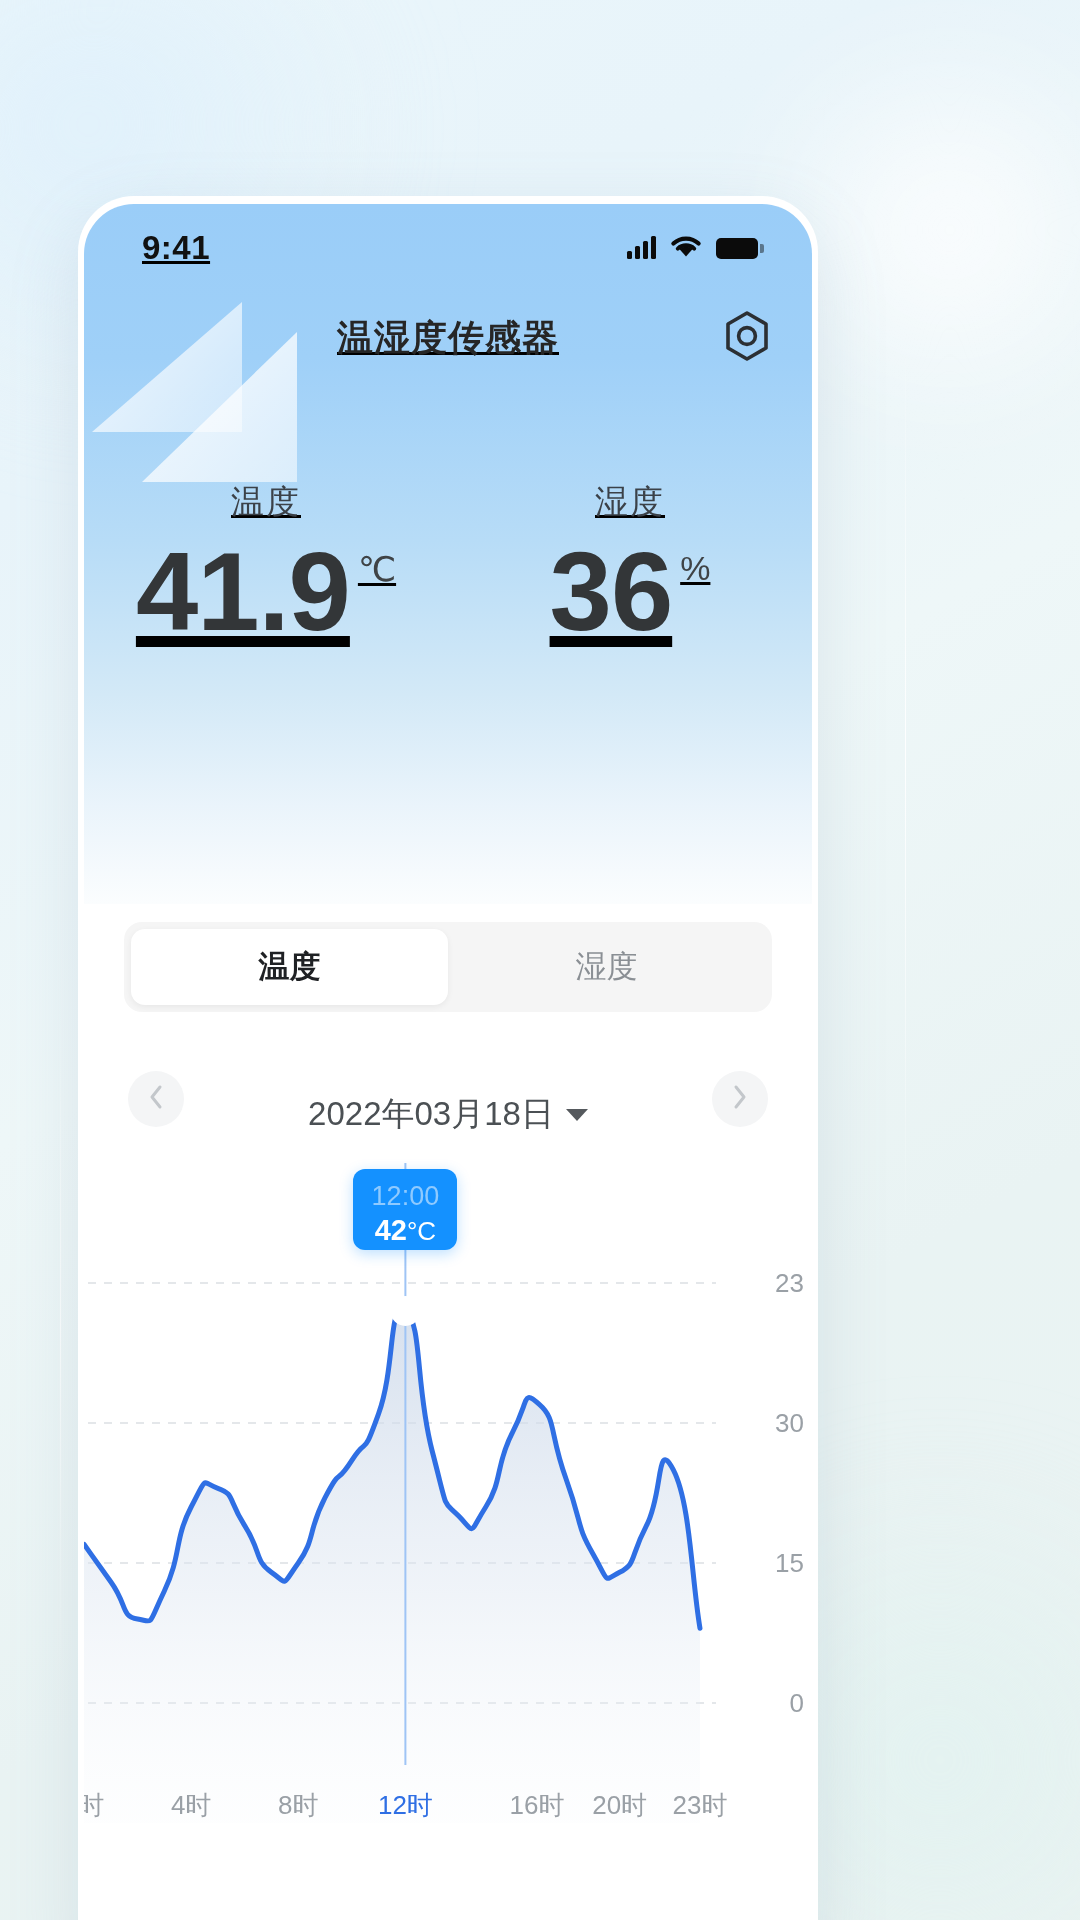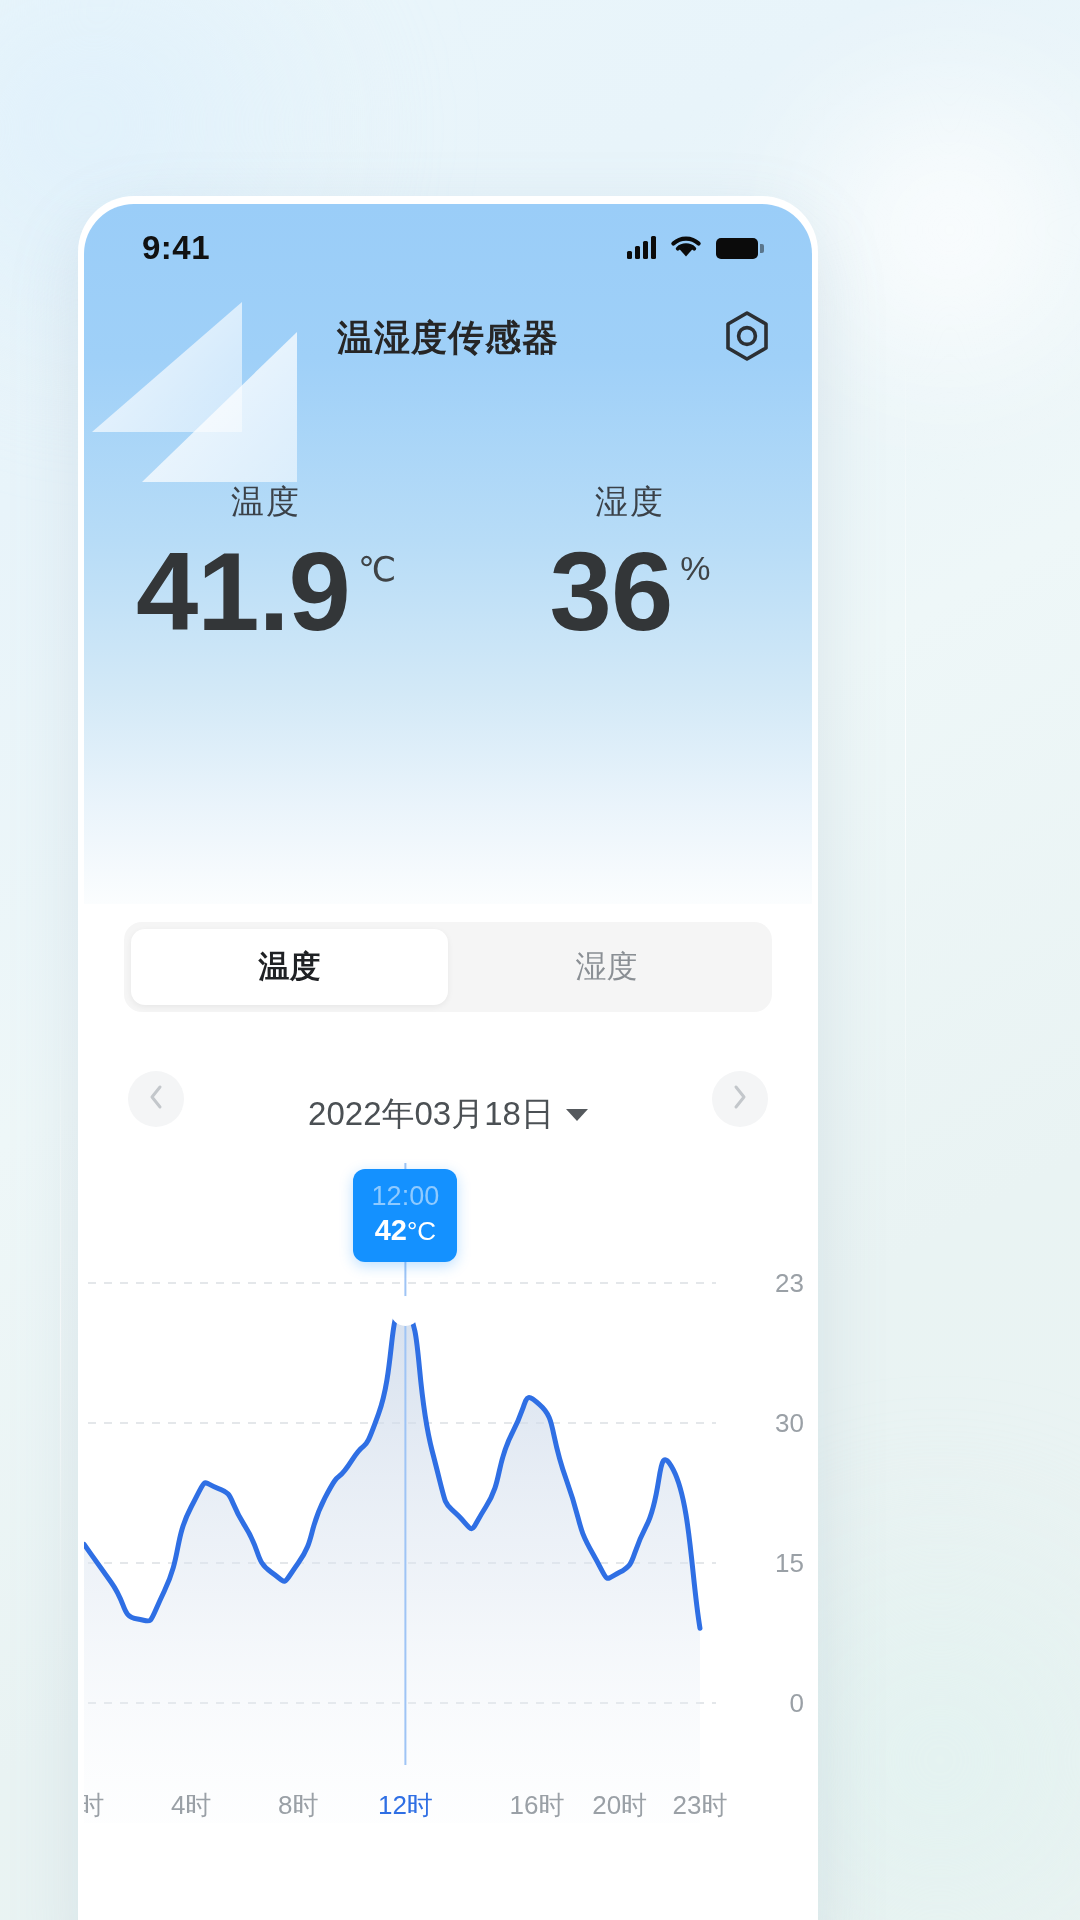--- a/index.html
+++ b/index.html
@@ -49,20 +49,21 @@
     overflow: hidden;
     background: #ffffff;
   }
 
   
   .hero {
     position: relative;
     height: 700px;
     background: linear-gradient(180deg, #9acdf8 0%, #9fd0f8 22%, #b7dcf7 48%, #d3e9f7 70%, #eaf4fb 86%, #fbfdfe 100%);
     overflow: hidden;
+    text-decoration: underline;
   }
   .tri-a {
     position: absolute; left: 8px; top: 98px;
     width: 150px; height: 130px;
     background: linear-gradient(135deg, rgba(255,255,255,0.85), rgba(255,255,255,0.45));
     clip-path: polygon(100% 0%, 0% 100%, 100% 100%);
   }
   .tri-b {
     position: absolute; left: 58px; top: 128px;
     width: 155px; height: 150px;
@@ -168,21 +169,21 @@
     border-right: 11px solid transparent;
     border-top: 12px solid #55595d;
   }
 
   
   .chart-area { position: relative; margin-top: 26px; height: 660px; }
   .chart-svg { position: absolute; left: 0; top: 0; }
   .tooltip {
     position: absolute;
     left: 294px; top: 6px;
-    width: 104px; padding: 12px 0 14px;
+    width: 104px; padding: 12px 0 2px;
     background: #1491ff; border-radius: 12px;
     text-align: center;
     box-shadow: 0 4px 14px rgba(20,145,255,0.28);
   }
   .tt-time { font-size: 27px; color: #8fcaff; line-height: 1.15; }
   .tt-val  { font-size: 29px; color: #ffffff; font-weight: 700; line-height: 1.25; }
   .tt-val .deg { font-weight: 400; font-size: 26px; }
   .y-lab {
     position: absolute; right: 8px;
     font-size: 26px; color: #9aa0a6;

